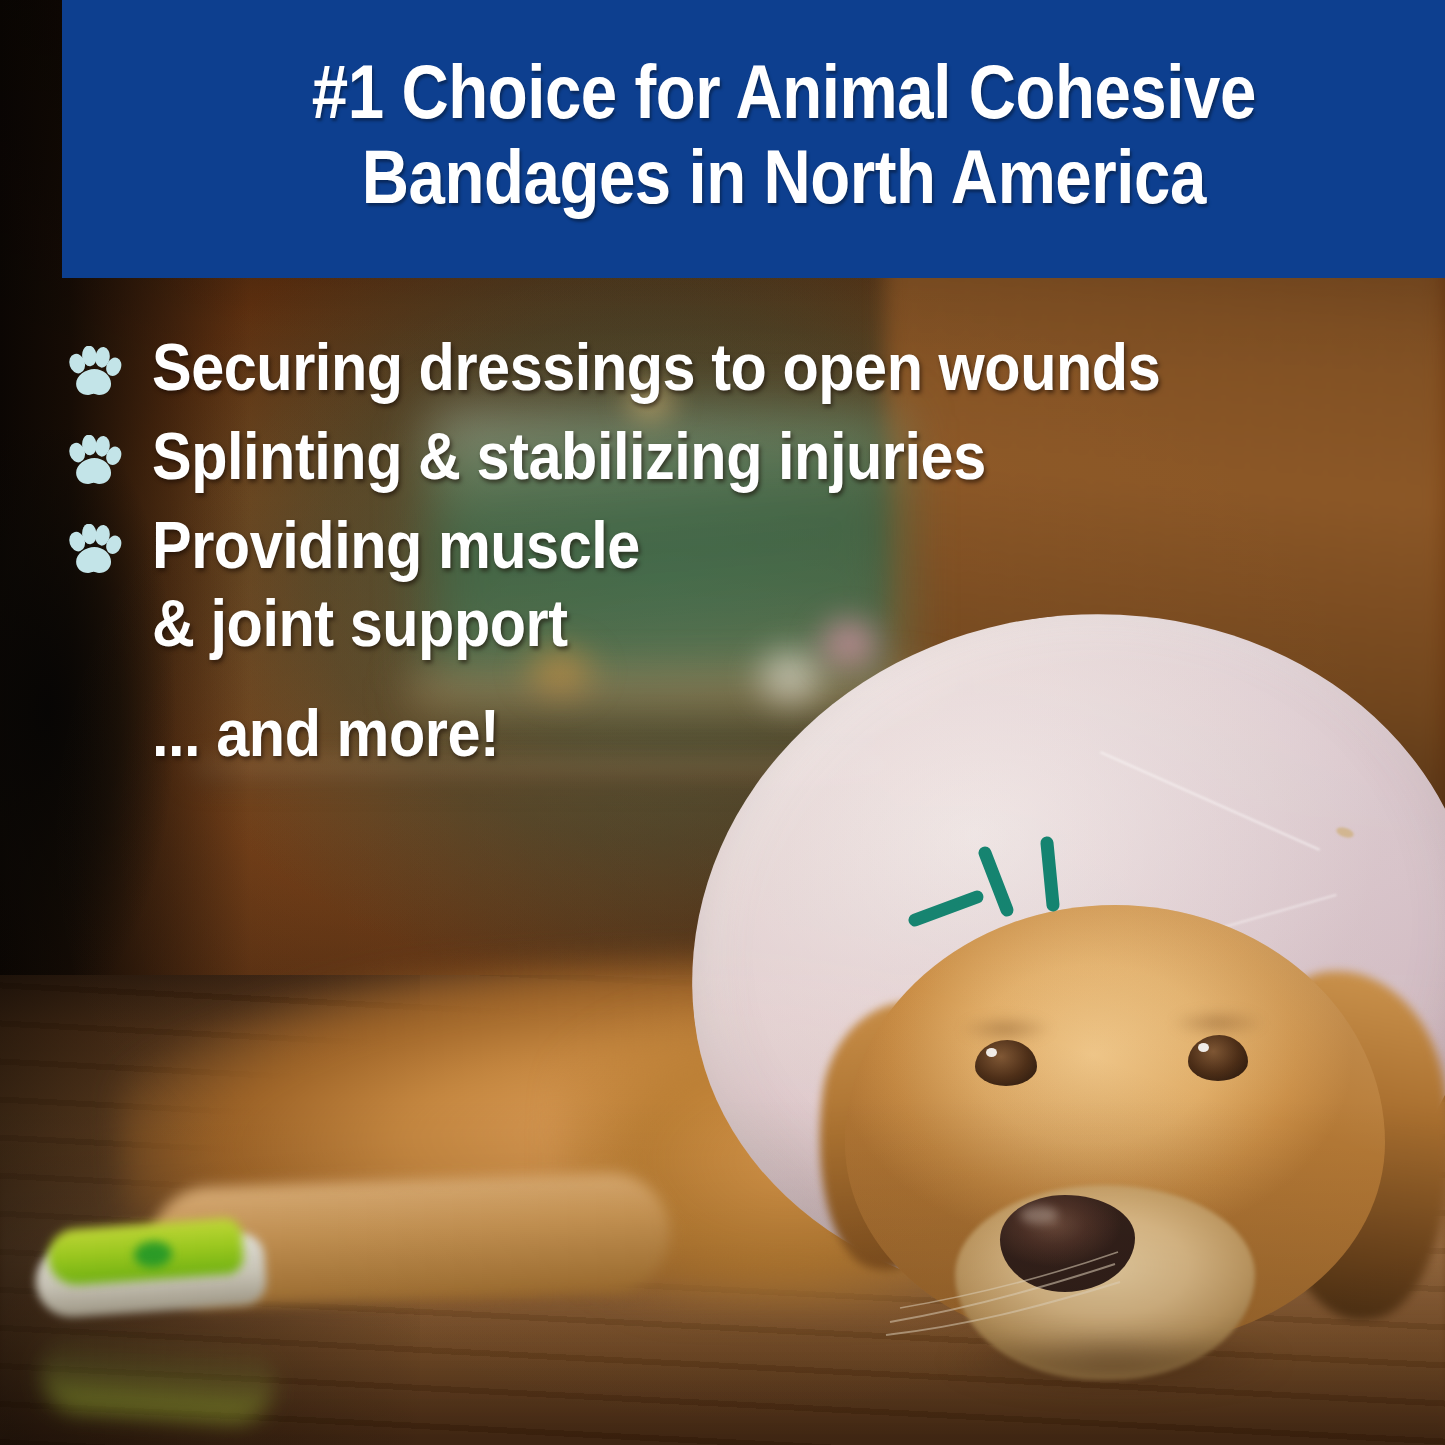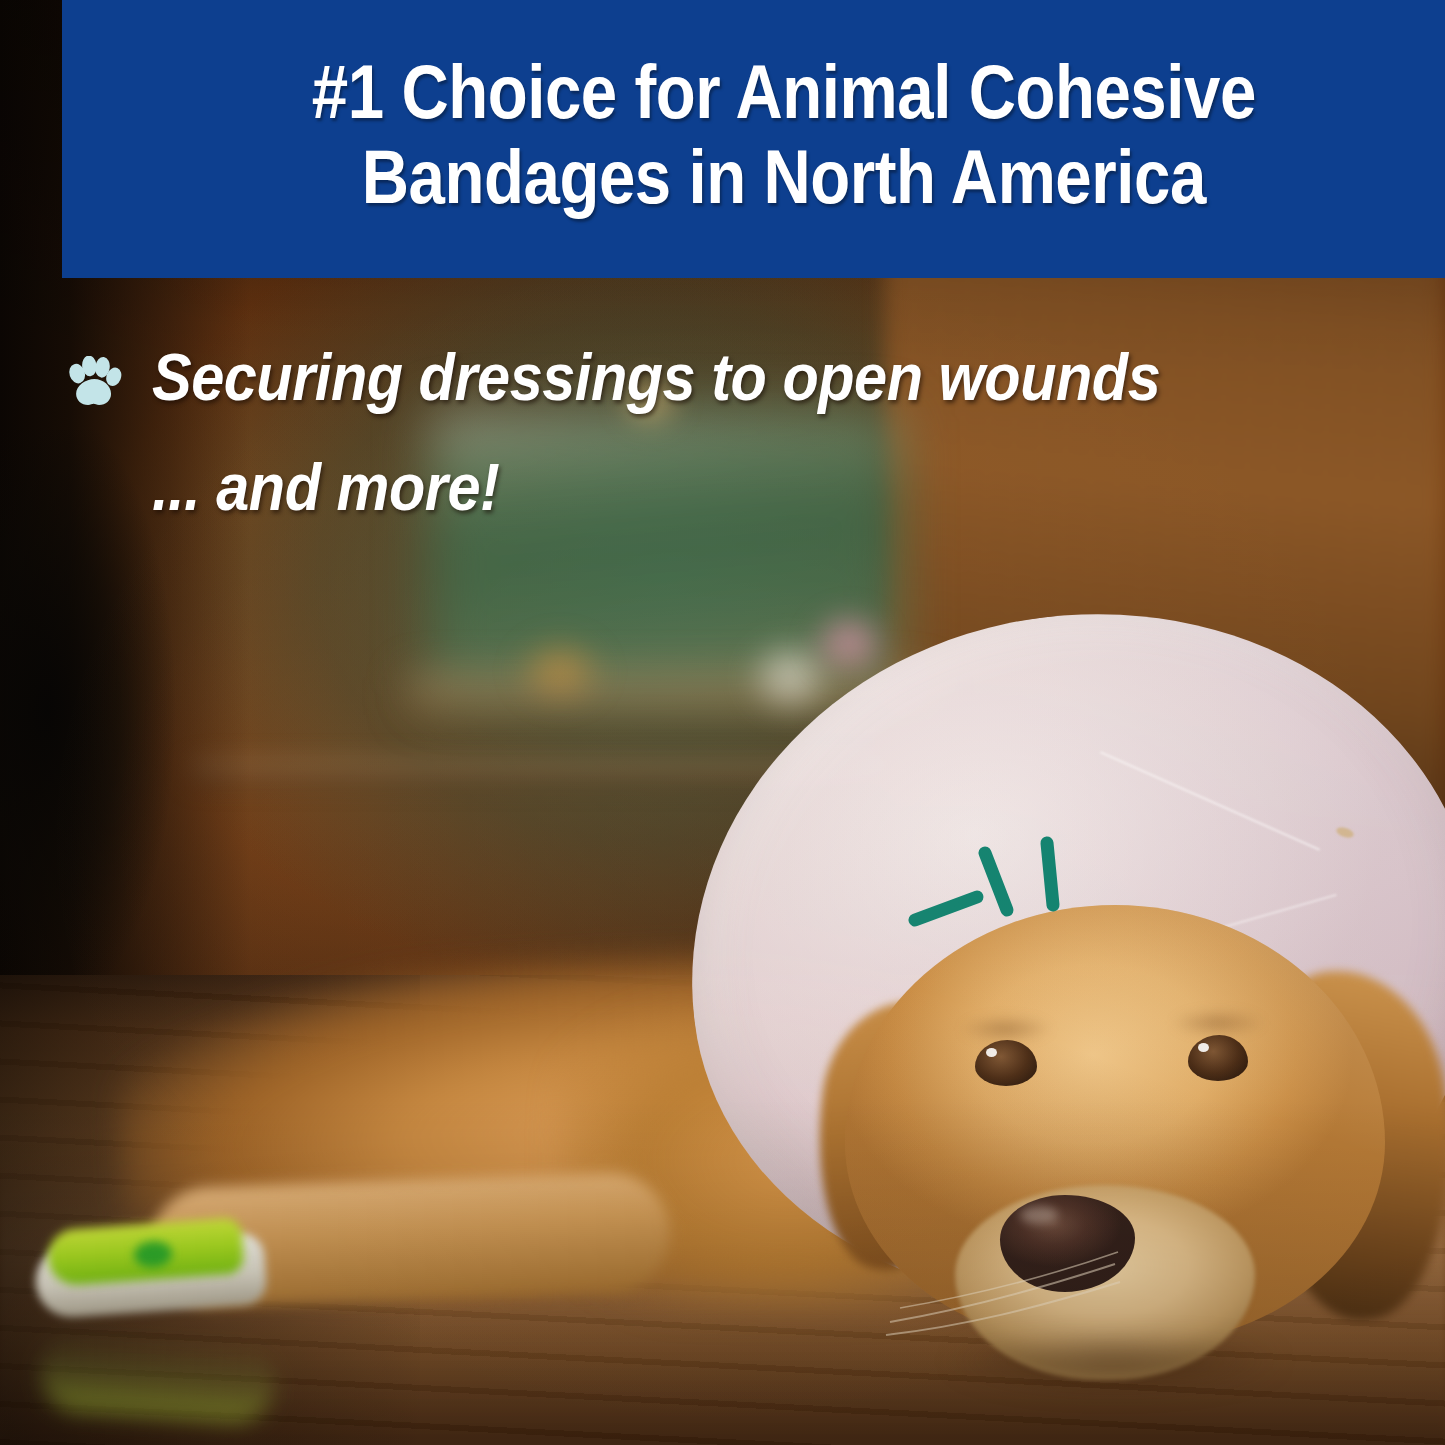--- a/index.html
+++ b/index.html
@@ -256,21 +256,21 @@
     text-align:center;
     letter-spacing:-0.5px;
     transform:scaleX(0.86);
     transform-origin:center;
     white-space:pre-line;
     text-shadow:2px 3px 3px rgba(0,0,0,0.35);
   }
 
   
   .bullets {
-    position:absolute; left:64px; top:340px; width:1360px;font-style:italic;
+    position:absolute; left:64px; top:330px; width:1360px;
   }
   .bullet-row {
     display:flex; align-items:flex-start;
     margin-bottom:14px;
   }
   .paw-icon {
     flex:0 0 auto;
     width:58px; height:56px;
     margin-top:16px; margin-right:30px;
   }
@@ -399,19 +399,54 @@
             <path d="M33.5,25.5c9.5,0,18.5,7.2,18.5,16.2c0,7.4-6.1,12.5-13.2,12.5c-3,0-4.3-1.3-6.1-1.3c-1.9,0-3.2,1.3-6.2,1.3
                      c-7.1,0-13.2-5.1-13.2-12.5C13.3,32.7,24,25.5,33.5,25.5z"></path>
           </g>
         </svg>
       </span>
       <div class="bullet-text-wrap">
         <div class="bullet-text">Securing dressings to open wounds</div>
       </div>
     </div>
 
-
-
+    <div class="bullet-row">
+      <span class="paw-icon">
+        <svg viewBox="0 0 64 62" aria-hidden="true">
+          <g fill="#c3e4e8">
+            <ellipse cx="14.5" cy="19.5" rx="8.5" ry="11" transform="rotate(-18 14.5 19.5)"></ellipse>
+            <ellipse cx="28" cy="11" rx="8" ry="11.5" transform="rotate(-6 28 11)"></ellipse>
+            <ellipse cx="42.5" cy="12.5" rx="8" ry="11.5" transform="rotate(8 42.5 12.5)"></ellipse>
+            <ellipse cx="55" cy="23" rx="8" ry="10.5" transform="rotate(22 55 23)"></ellipse>
+            <path d="M33.5,25.5c9.5,0,18.5,7.2,18.5,16.2c0,7.4-6.1,12.5-13.2,12.5c-3,0-4.3-1.3-6.1-1.3c-1.9,0-3.2,1.3-6.2,1.3
+                     c-7.1,0-13.2-5.1-13.2-12.5C13.3,32.7,24,25.5,33.5,25.5z"></path>
+          </g>
+        </svg>
+      </span>
+      <div class="bullet-text-wrap">
+        <div class="bullet-text">Splinting &amp; stabilizing injuries</div>
+      </div>
+    </div>
+
+
+    <div class="bullet-row">
+      <span class="paw-icon">
+        <svg viewBox="0 0 64 62" aria-hidden="true">
+          <g fill="#c3e4e8">
+            <ellipse cx="14.5" cy="19.5" rx="8.5" ry="11" transform="rotate(-18 14.5 19.5)"></ellipse>
+            <ellipse cx="28" cy="11" rx="8" ry="11.5" transform="rotate(-6 28 11)"></ellipse>
+            <ellipse cx="42.5" cy="12.5" rx="8" ry="11.5" transform="rotate(8 42.5 12.5)"></ellipse>
+            <ellipse cx="55" cy="23" rx="8" ry="10.5" transform="rotate(22 55 23)"></ellipse>
+            <path d="M33.5,25.5c9.5,0,18.5,7.2,18.5,16.2c0,7.4-6.1,12.5-13.2,12.5c-3,0-4.3-1.3-6.1-1.3c-1.9,0-3.2,1.3-6.2,1.3
+                     c-7.1,0-13.2-5.1-13.2-12.5C13.3,32.7,24,25.5,33.5,25.5z"></path>
+          </g>
+        </svg>
+      </span>
+      <div class="bullet-text-wrap">
+        <div class="bullet-text">Providing muscle</div>
+        <div class="bullet-text wrap2">&amp; joint support</div>
+      </div>
+    </div>
 
     <div class="tail-line">... and more!</div>
   </div>
 
 </div>
 
 </body></html>

